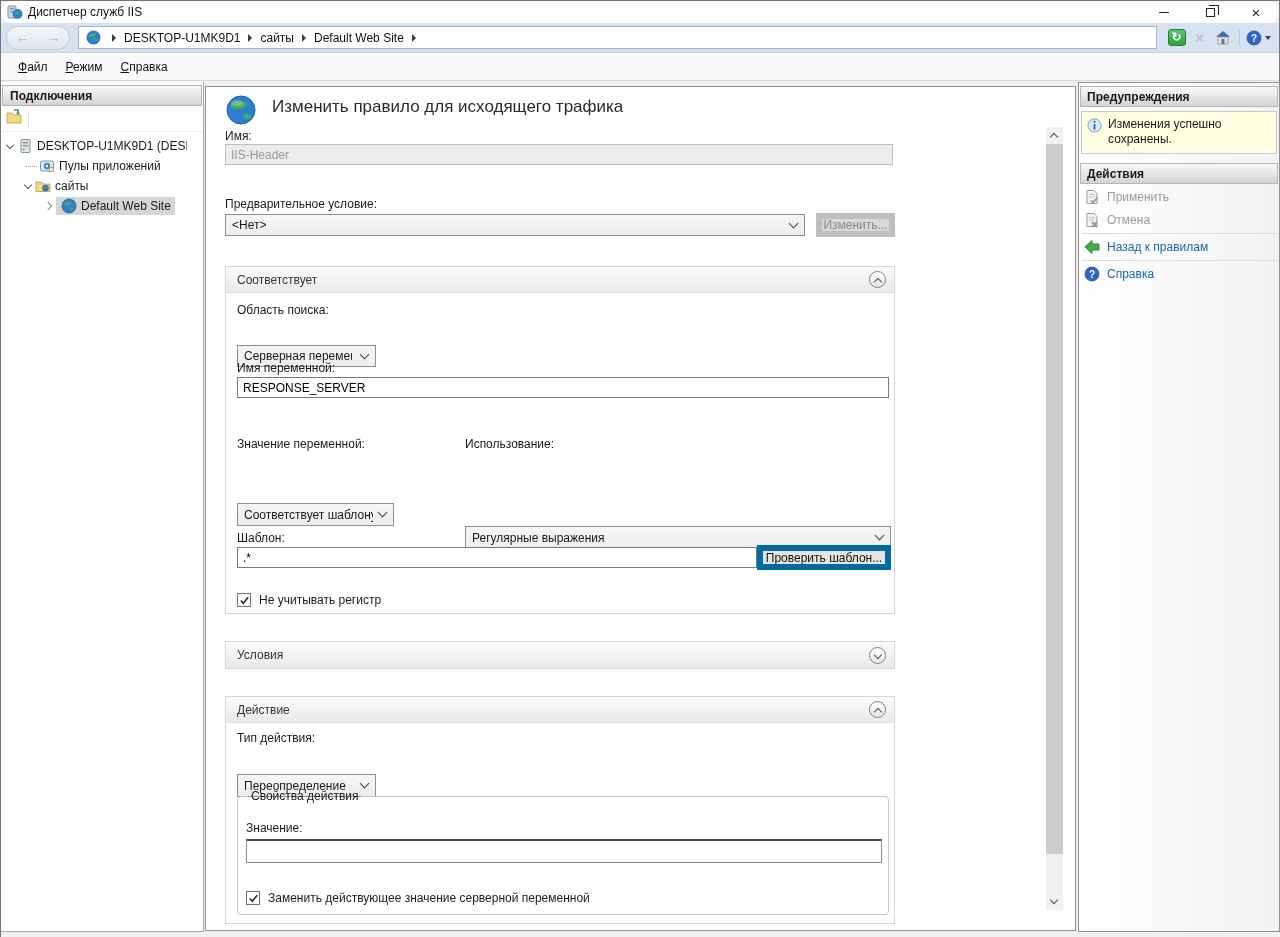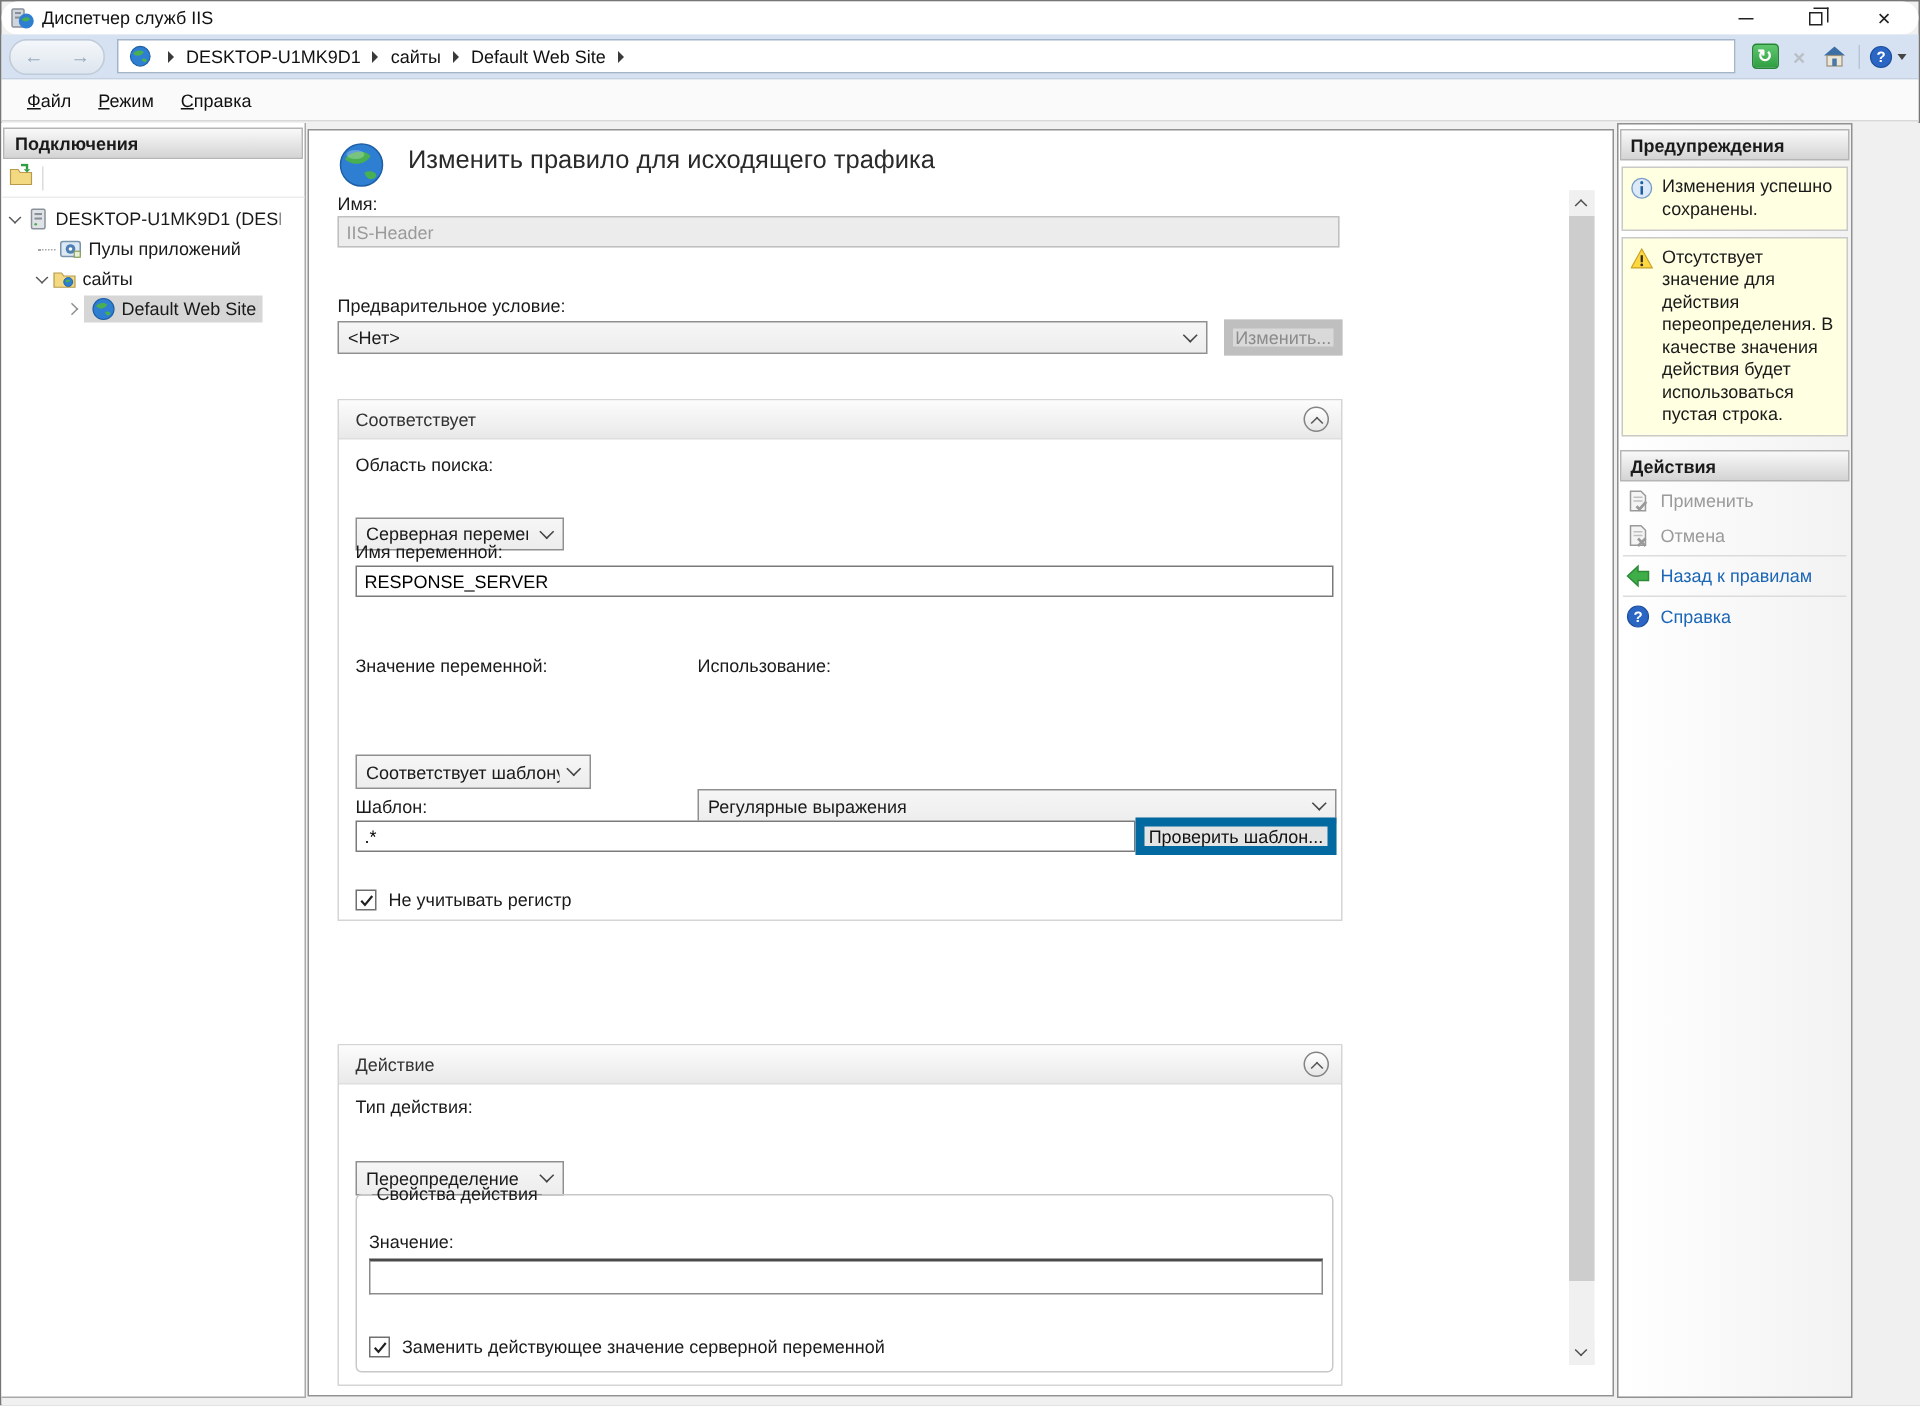--- a/index.html
+++ b/index.html
@@ -85,21 +85,21 @@
 
   
   .vscroll { position:absolute; left:840px; top:40px; width:17px; height:783px; background:#f0f0f0; }
   .vs-btn { position:absolute; left:0; width:17px; height:17px; background:#f0f0f0; }
   .vs-btn .chev { position:absolute; left:5px; border-color:#505050; }
   .vs-btn.up { top:0; } .vs-btn.up .chev { transform:rotate(-135deg); top:7px; }
   .vs-btn.down { bottom:0; } .vs-btn.down .chev { transform:rotate(45deg); top:4px; }
   .vs-thumb { position:absolute; left:0; top:17px; width:17px; height:710px; background:#cdcdcd; }
 
   
-  .right-panel { position:absolute; left:1077px; top:0; width:157px; height:850px; background:linear-gradient(90deg,#ffffff,#f2f2f2); border:1px solid #919191; }
+  .right-panel { position:absolute; left:1077px; top:0; width:202px; height:850px; background:linear-gradient(90deg,#ffffff,#f2f2f2); border:1px solid #919191; }
   .rp-header { height:21px; margin:3px 1px 0 1px; background:linear-gradient(#f9f9f9,#d4d4d4); border:1px solid #b5b5b5; font-weight:bold; display:flex; align-items:center; padding-left:6px; }
   .alert { margin:4px 2px 0 2px; background:#ffffe1; border:1px solid #c9c9c9; padding:5px 4px 6px 5px; display:flex; gap:6px; line-height:15px; }
   .alert .a-icon { flex:none; width:15px; height:15px; margin-top:1px; }
   .alert .alert-text { color:#1a1a1a; }
   .actions-header { margin-top:9px; }
   .action-item { display:flex; align-items:center; gap:7px; height:21px; padding-left:5px; margin-top:2px; }
   .action-item .a-icon { flex:none; width:16px; height:16px; }
   .action-item.disabled span.a-label { color:#9b9b9b;text-align:right; }
   .action-item.link span.a-label { color:#1b66b5; }
   .rp-sep { height:1px; background:#dcdcdc; margin:3px 3px 1px 3px; }
@@ -301,20 +301,28 @@
         <div class="abs cb-row" style="left:11px; top:326px;">
           <span class="checkbox">
             <svg viewBox="0 0 12 12" width="11" height="11">
                 <polyline points="2,6 4.7,9 10,2.5" fill="none" stroke="#222" stroke-width="1.6"></polyline>
               </svg>
           </span>
           <span class="lbl">Не учитывать регистр</span>
         </div>
       </div>
 
+      <div class="section" style="left:19px; top:554px; width:670px; height:28px;">
+        <div class="sec-header" style="border-bottom:none; height:26px;">
+          <span>Условия</span>
+          <span class="sec-toggle">
+              <span class="chev down"></span>
+            </span>
+        </div>
+      </div>
 
       <div class="section" style="left:19px; top:609px; width:670px; height:228px;">
         <div class="sec-header">
           <span>Действие</span>
           <span class="sec-toggle">
               <span class="chev up"></span>
             </span>
         </div>
         <span class="abs lbl" style="left:11px; top:34px;">Тип действия:</span>
         <div class="abs combo" style="left:11px; top:51px; width:139px; height:23px;">
@@ -353,30 +361,20 @@
         <span class="a-icon">
           <svg viewBox="0 0 16 16" width="15" height="15">
               <circle cx="8" cy="8" r="7" fill="#dce9f9" stroke="#7a9cc8" stroke-width="1"></circle>
               <rect x="7.1" y="6.5" width="1.8" height="6" fill="#1f5f9e"></rect>
               <circle cx="8" cy="4" r="1.1" fill="#1f5f9e"></circle>
             </svg>
         </span>
         <span class="alert-text">Изменения успешно сохранены.</span>
       </div>
 
-      <div class="alert">
-        <span class="a-icon">
-          <svg viewBox="0 0 16 16" width="15" height="15">
-              <polygon points="8,1 15.5,14.5 0.5,14.5" fill="#ffd73e" stroke="#c9a227" stroke-width="0.8"></polygon>
-              <rect x="7.2" y="5.5" width="1.6" height="5" fill="#2a2a2a"></rect>
-              <circle cx="8" cy="12.4" r="1" fill="#2a2a2a"></circle>
-            </svg>
-        </span>
-        <span class="alert-text">Отсутствует значение для действия переопределения. В качестве значения действия будет использоваться пустая строка.</span>
-      </div>
 
       <div class="rp-header actions-header">Действия</div>
 
       <div class="action-item disabled">
         <span class="a-icon">
           <svg viewBox="0 0 16 16" width="16" height="16">
               <path d="M3 1.5 L10 1.5 L13 4.5 L13 14.5 L3 14.5 Z" fill="#f4f4f4" stroke="#9a9a9a" stroke-width="1"></path>
               <rect x="5" y="5" width="6" height="1" fill="#c0c0c0"></rect>
               <rect x="5" y="7.5" width="6" height="1" fill="#c0c0c0"></rect>
               <polyline points="7,11.5 9,13.5 13.5,8.5" fill="none" stroke="#9a9a9a" stroke-width="1.8"></polyline>

